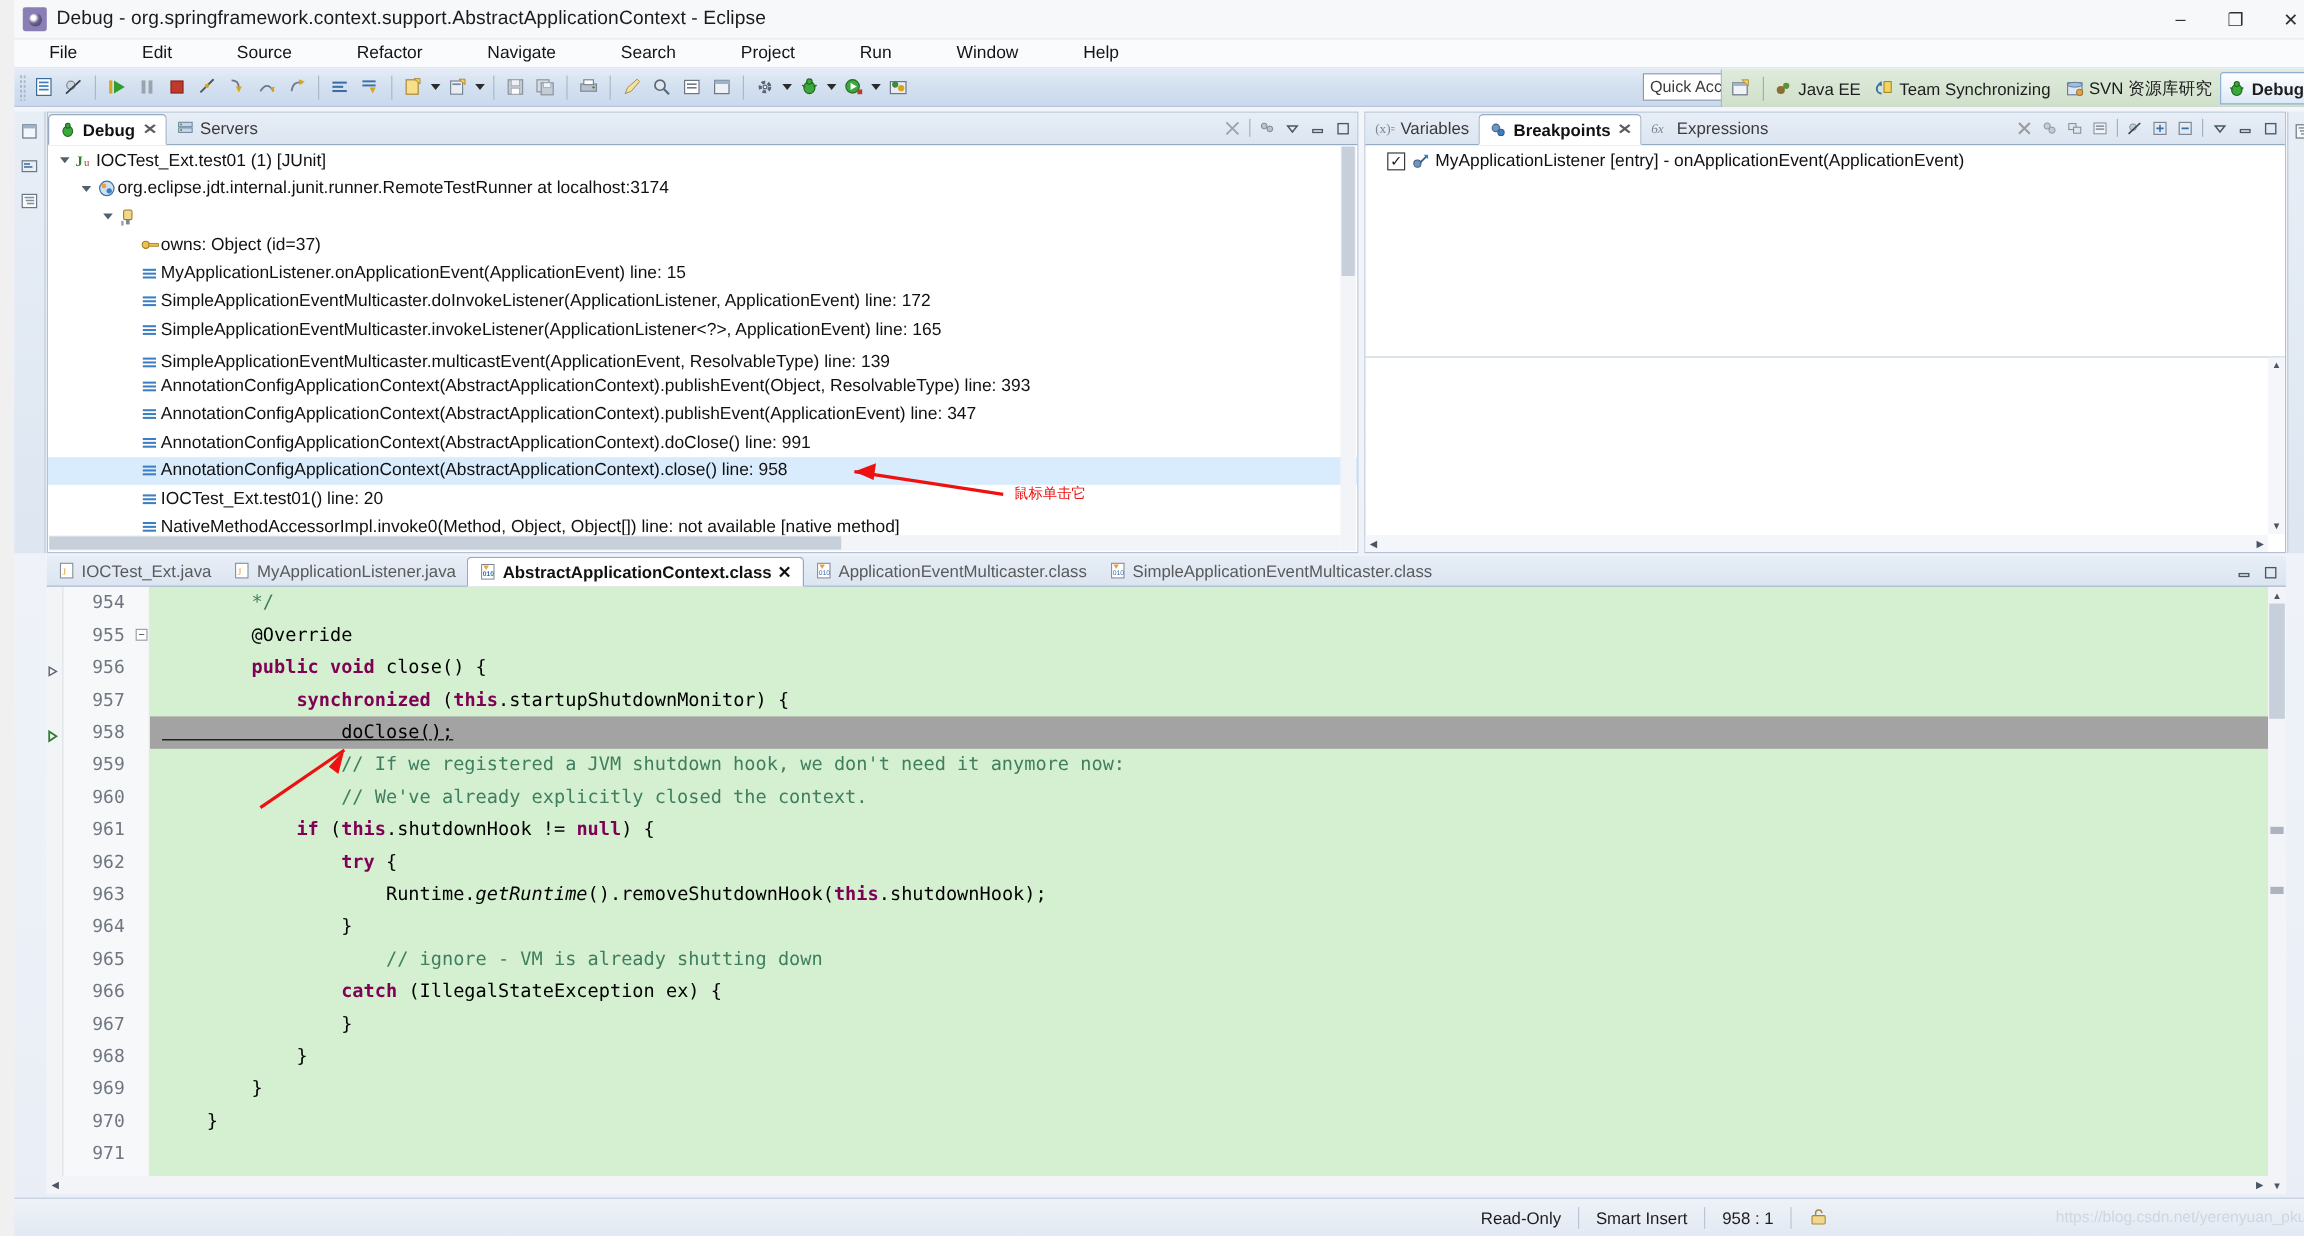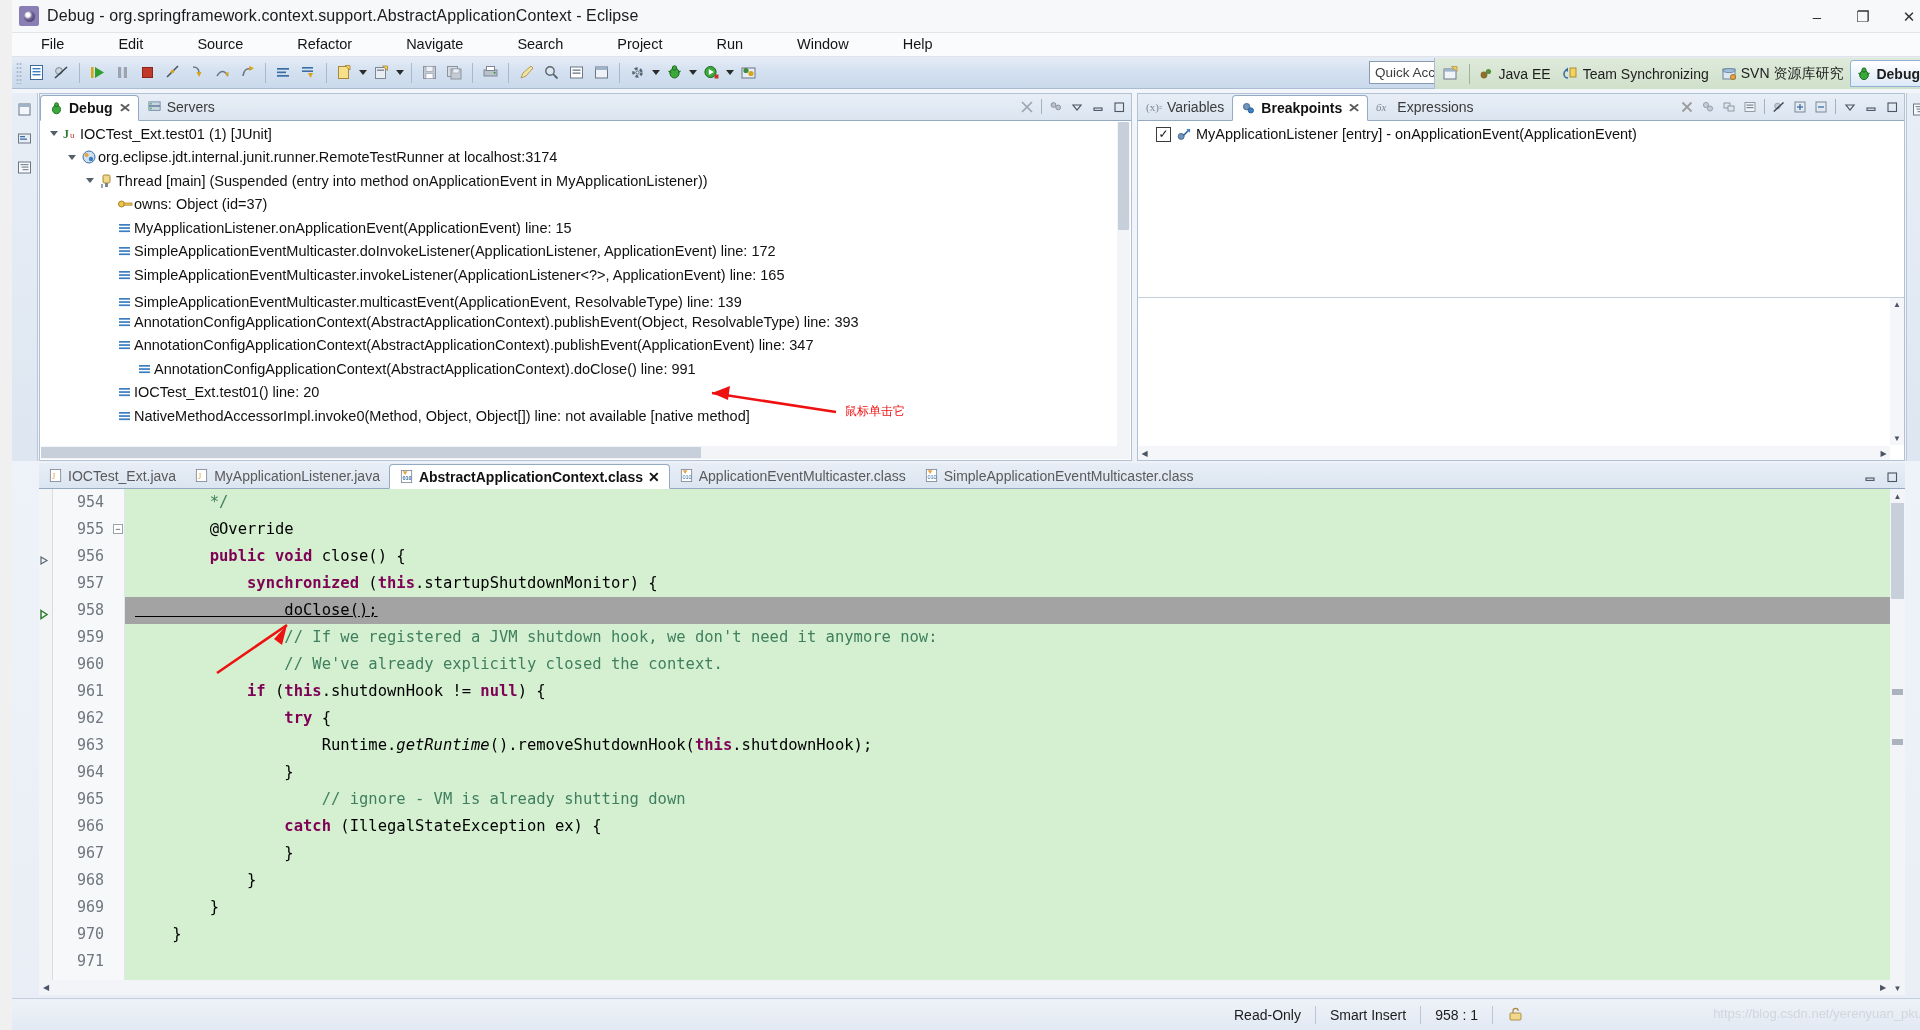--- a/index.html
+++ b/index.html
@@ -746,21 +746,20 @@
         </div>
         <div class="trow" style="padding-left: 42px;">
           <div class="twist open"></div>
           <div class="tico">
             <svg class="ico" width="16" height="16" viewBox="0 0 16 16">
               <rect x="4" y="2" width="7" height="8" rx="1.4" fill="#f0d78a" stroke="#9c7c22" stroke-width="0.9"></rect>
               <rect x="6" y="10" width="3" height="4" fill="#7d8794"></rect>
               <rect x="2" y="11" width="2" height="4" fill="#9aa3ae"></rect>
             </svg>
           </div>
-          <span class="tlabel">Thread [main] (Suspended (entry into method onApplicationEvent in MyApplicationListener))</span>
         </div>
         <div class="trow" style="padding-left: 60px;">
           <div class="twist"></div>
           <div class="tico">
             <svg class="ico" width="16" height="16" viewBox="0 0 16 16">
               <circle cx="4.5" cy="8" r="3" fill="#f0c44a" stroke="#9c7c22" stroke-width="0.9"></circle>
               <rect x="7" y="7" width="8" height="2.2" fill="#f0c44a" stroke="#9c7c22" stroke-width="0.7"></rect>
             </svg>
           </div>
           <span class="tlabel">owns: Object  (id=37)</span>
@@ -824,30 +823,41 @@
           <div class="twist"></div>
           <div class="tico">
             <svg class="ico" width="16" height="16" viewBox="0 0 16 16">
               <rect x="2" y="4" width="11" height="1.7" fill="#3b7ec1"></rect>
               <rect x="2" y="7.2" width="11" height="1.7" fill="#3b7ec1"></rect>
               <rect x="2" y="10.4" width="11" height="1.7" fill="#3b7ec1"></rect>
             </svg>
           </div>
           <span class="tlabel">AnnotationConfigApplicationContext(AbstractApplicationContext).publishEvent(ApplicationEvent) line: 347</span>
         </div>
-        <div class="trow" style="padding-left: 80px;">
+        <div class="trow" style="padding-left: 60px;">
           <div class="twist"></div>
           <div class="tico">
             <svg class="ico" width="16" height="16" viewBox="0 0 16 16">
               <rect x="2" y="4" width="11" height="1.7" fill="#3b7ec1"></rect>
               <rect x="2" y="7.2" width="11" height="1.7" fill="#3b7ec1"></rect>
               <rect x="2" y="10.4" width="11" height="1.7" fill="#3b7ec1"></rect>
             </svg>
           </div>
           <span class="tlabel">AnnotationConfigApplicationContext(AbstractApplicationContext).doClose() line: 991</span>
+        </div>
+        <div class="trow selected" style="padding-left: 60px;">
+          <div class="twist"></div>
+          <div class="tico">
+            <svg class="ico" width="16" height="16" viewBox="0 0 16 16">
+              <rect x="2" y="4" width="11" height="1.7" fill="#3b7ec1"></rect>
+              <rect x="2" y="7.2" width="11" height="1.7" fill="#3b7ec1"></rect>
+              <rect x="2" y="10.4" width="11" height="1.7" fill="#3b7ec1"></rect>
+            </svg>
+          </div>
+          <span class="tlabel">AnnotationConfigApplicationContext(AbstractApplicationContext).close() line: 958</span>
         </div>
         <div class="trow" style="padding-left: 60px;">
           <div class="twist"></div>
           <div class="tico">
             <svg class="ico" width="16" height="16" viewBox="0 0 16 16">
               <rect x="2" y="4" width="11" height="1.7" fill="#3b7ec1"></rect>
               <rect x="2" y="7.2" width="11" height="1.7" fill="#3b7ec1"></rect>
               <rect x="2" y="10.4" width="11" height="1.7" fill="#3b7ec1"></rect>
             </svg>
           </div>

